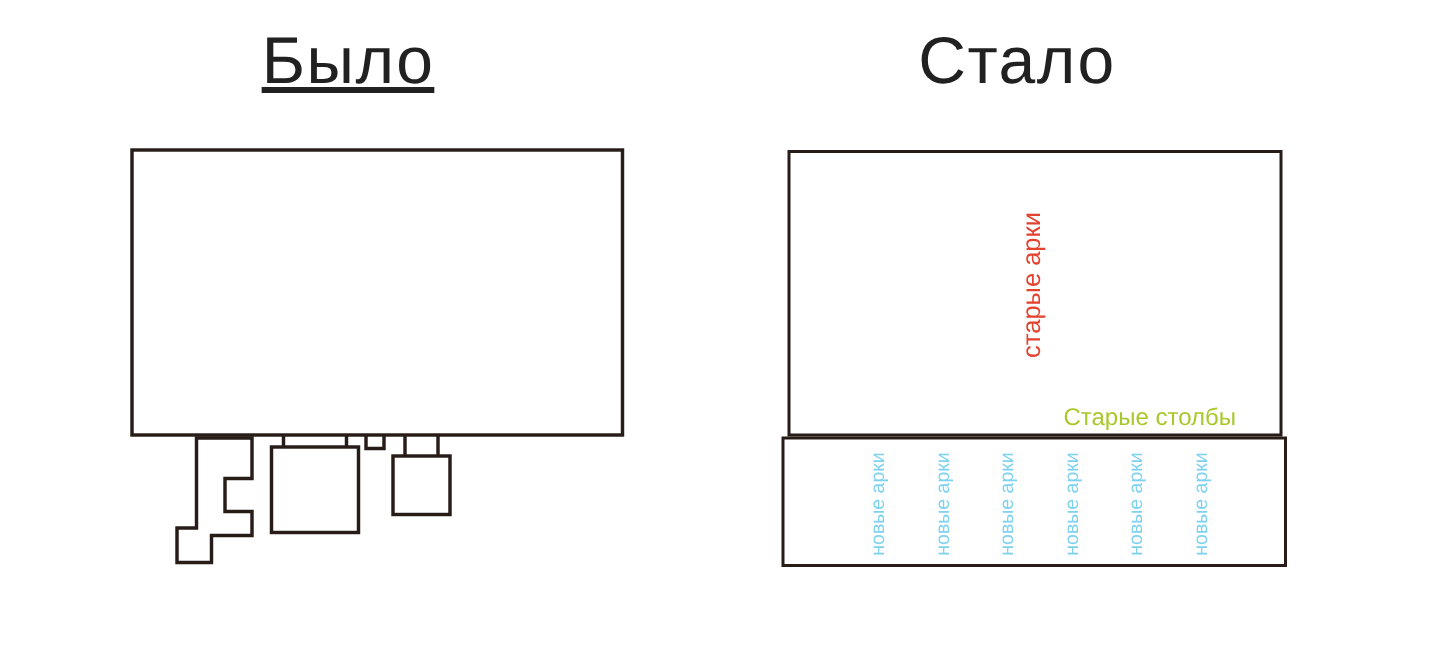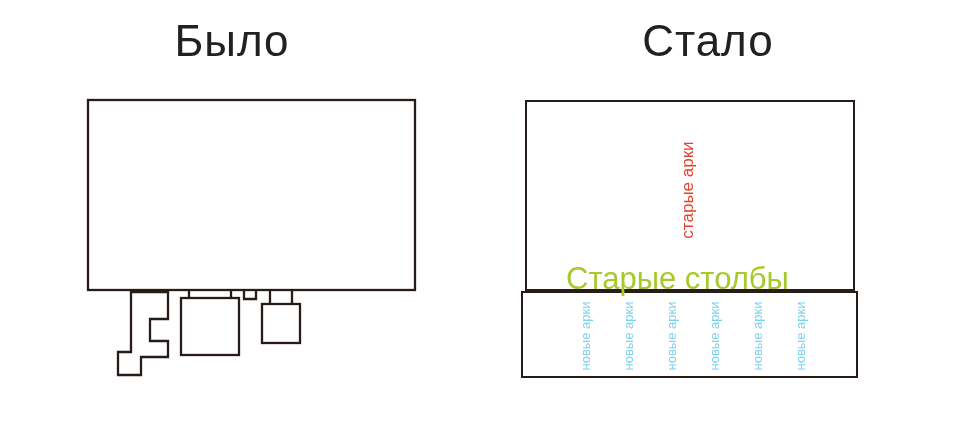--- a/index.html
+++ b/index.html
@@ -17,22 +17,22 @@
   }
   .panel-title {
     position: absolute;
     top: 16px;
     width: 320px;
     text-align: center;
     font-size: 44px;
     letter-spacing: 1px;
     color: var(--color-title-text, #212121);
   }
-  .panel-title.left  { left: 72px; }
-  .panel-title.right { left: 548px; }
+  .panel-title.left  { left: 72px; text-decoration: underline; }
+  .panel-title.right { left: 518px; }
 
   svg.before-figure {
     position: absolute;
     left: 0;
     top: 0;
   }
   svg .stroke {
     fill: none;
     stroke: var(--color-outline, #271c17);
     stroke-width: 2.3;
@@ -50,26 +50,26 @@
   .vlabel {
     position: absolute;
     transform: translate(-50%, -50%) rotate(-90deg);
     white-space: nowrap;
   }
   .vlabel.red  { color: var(--color-old-arches, #e3422f); font-size: 17px; }
   .vlabel.blue { color: var(--color-new-arches, #7ed2f0); font-size: 13px; }
 
   .green-label {
     position: absolute;
-    left: 566px;
+    left: 544px;
     top: 266px;
     width: 280px;
-    text-align: left;
+    text-align: right;
     color: var(--color-old-pillars, #a8c92c);
-    font-size: 31px;
+    font-size: 16px;
     line-height: 26px;
     z-index: 3;
   }
 </style>
 </head>
 <body>
 
 <div class="canvas">
 
   <div class="panel-title left">Было</div>

